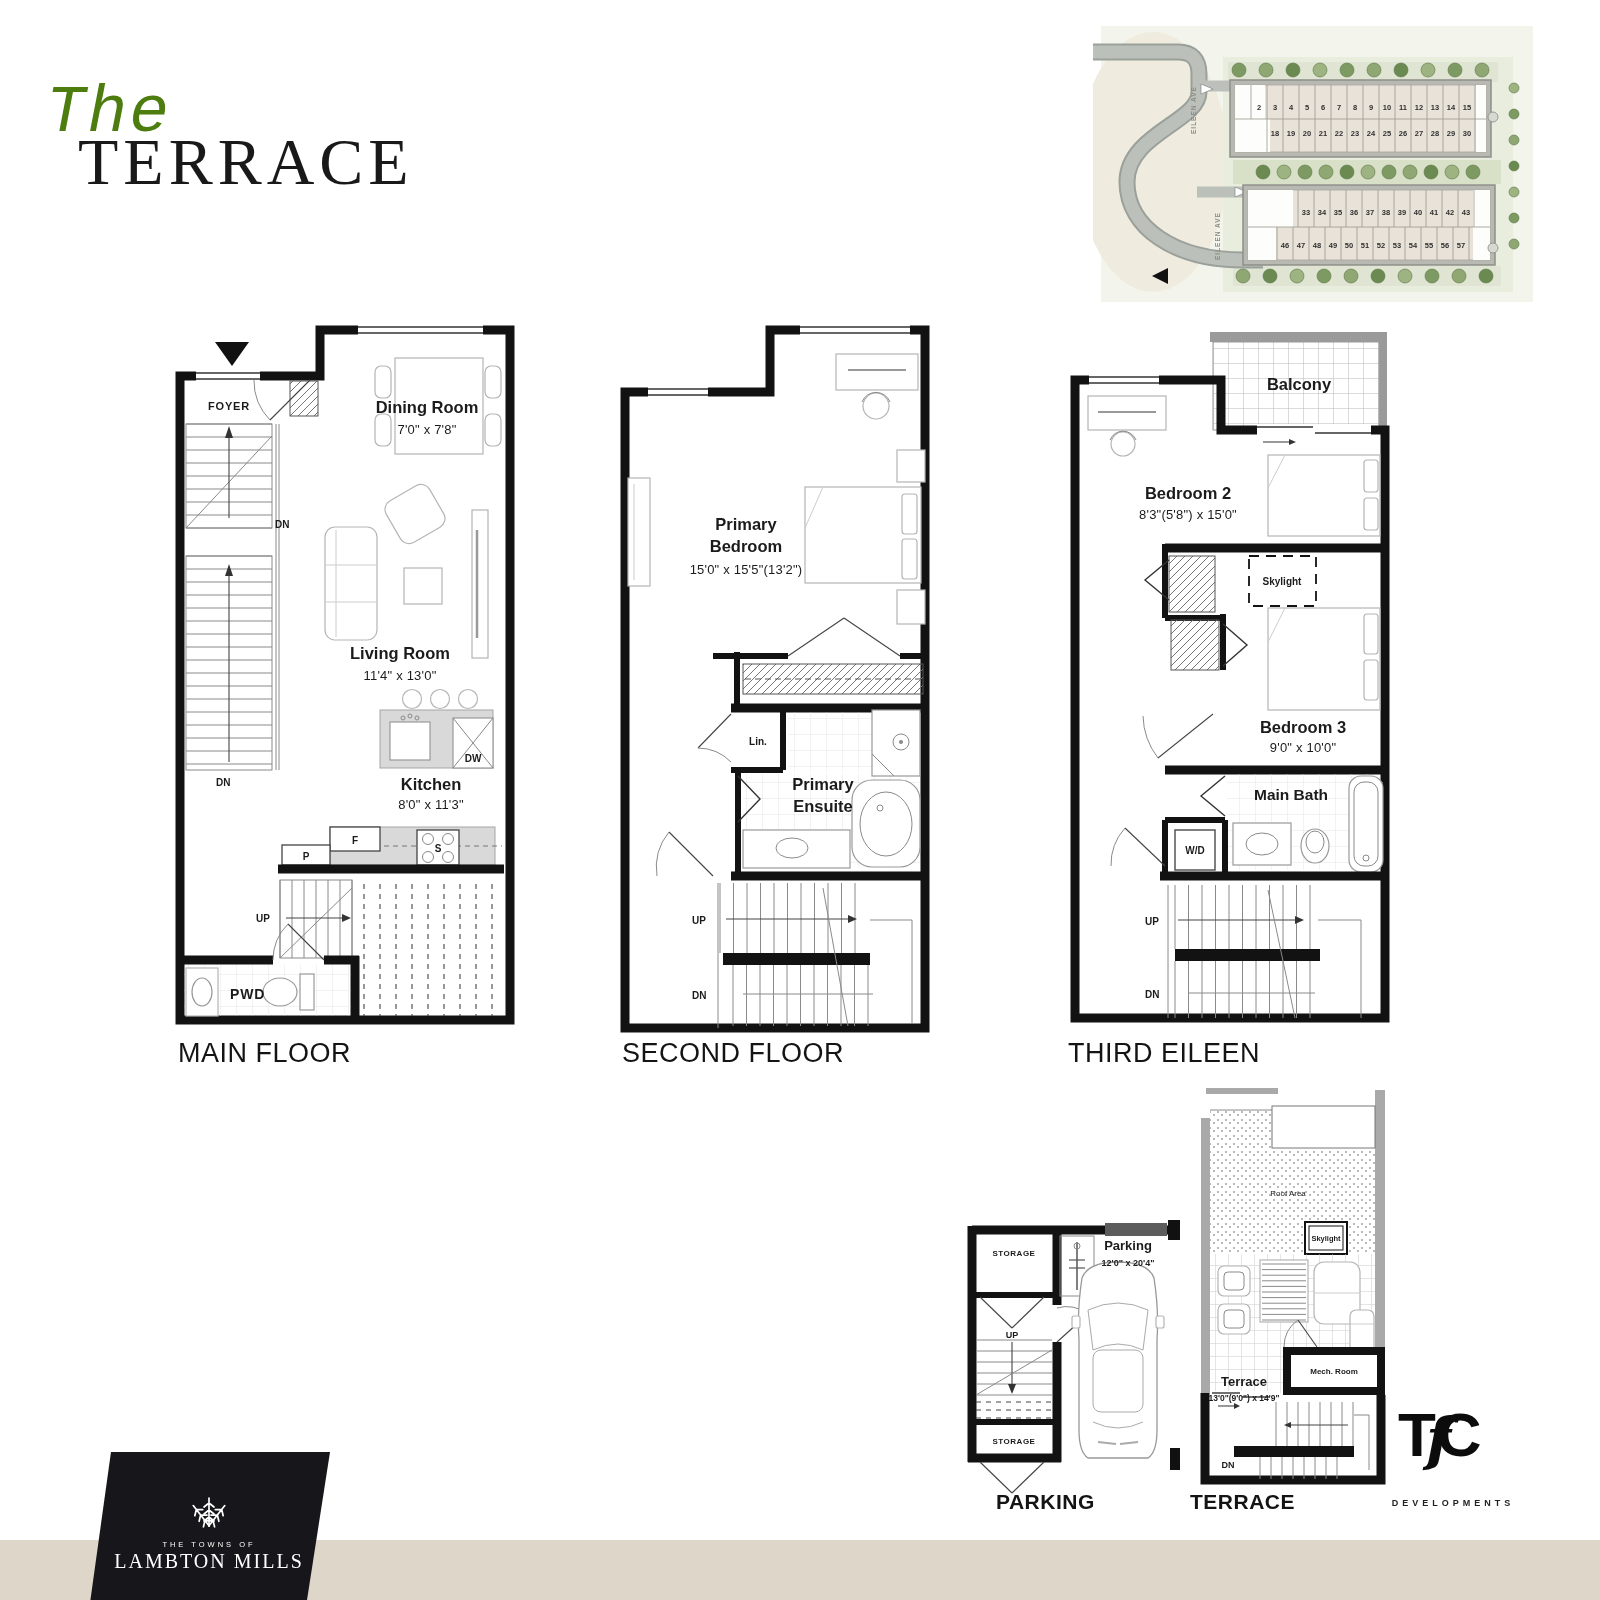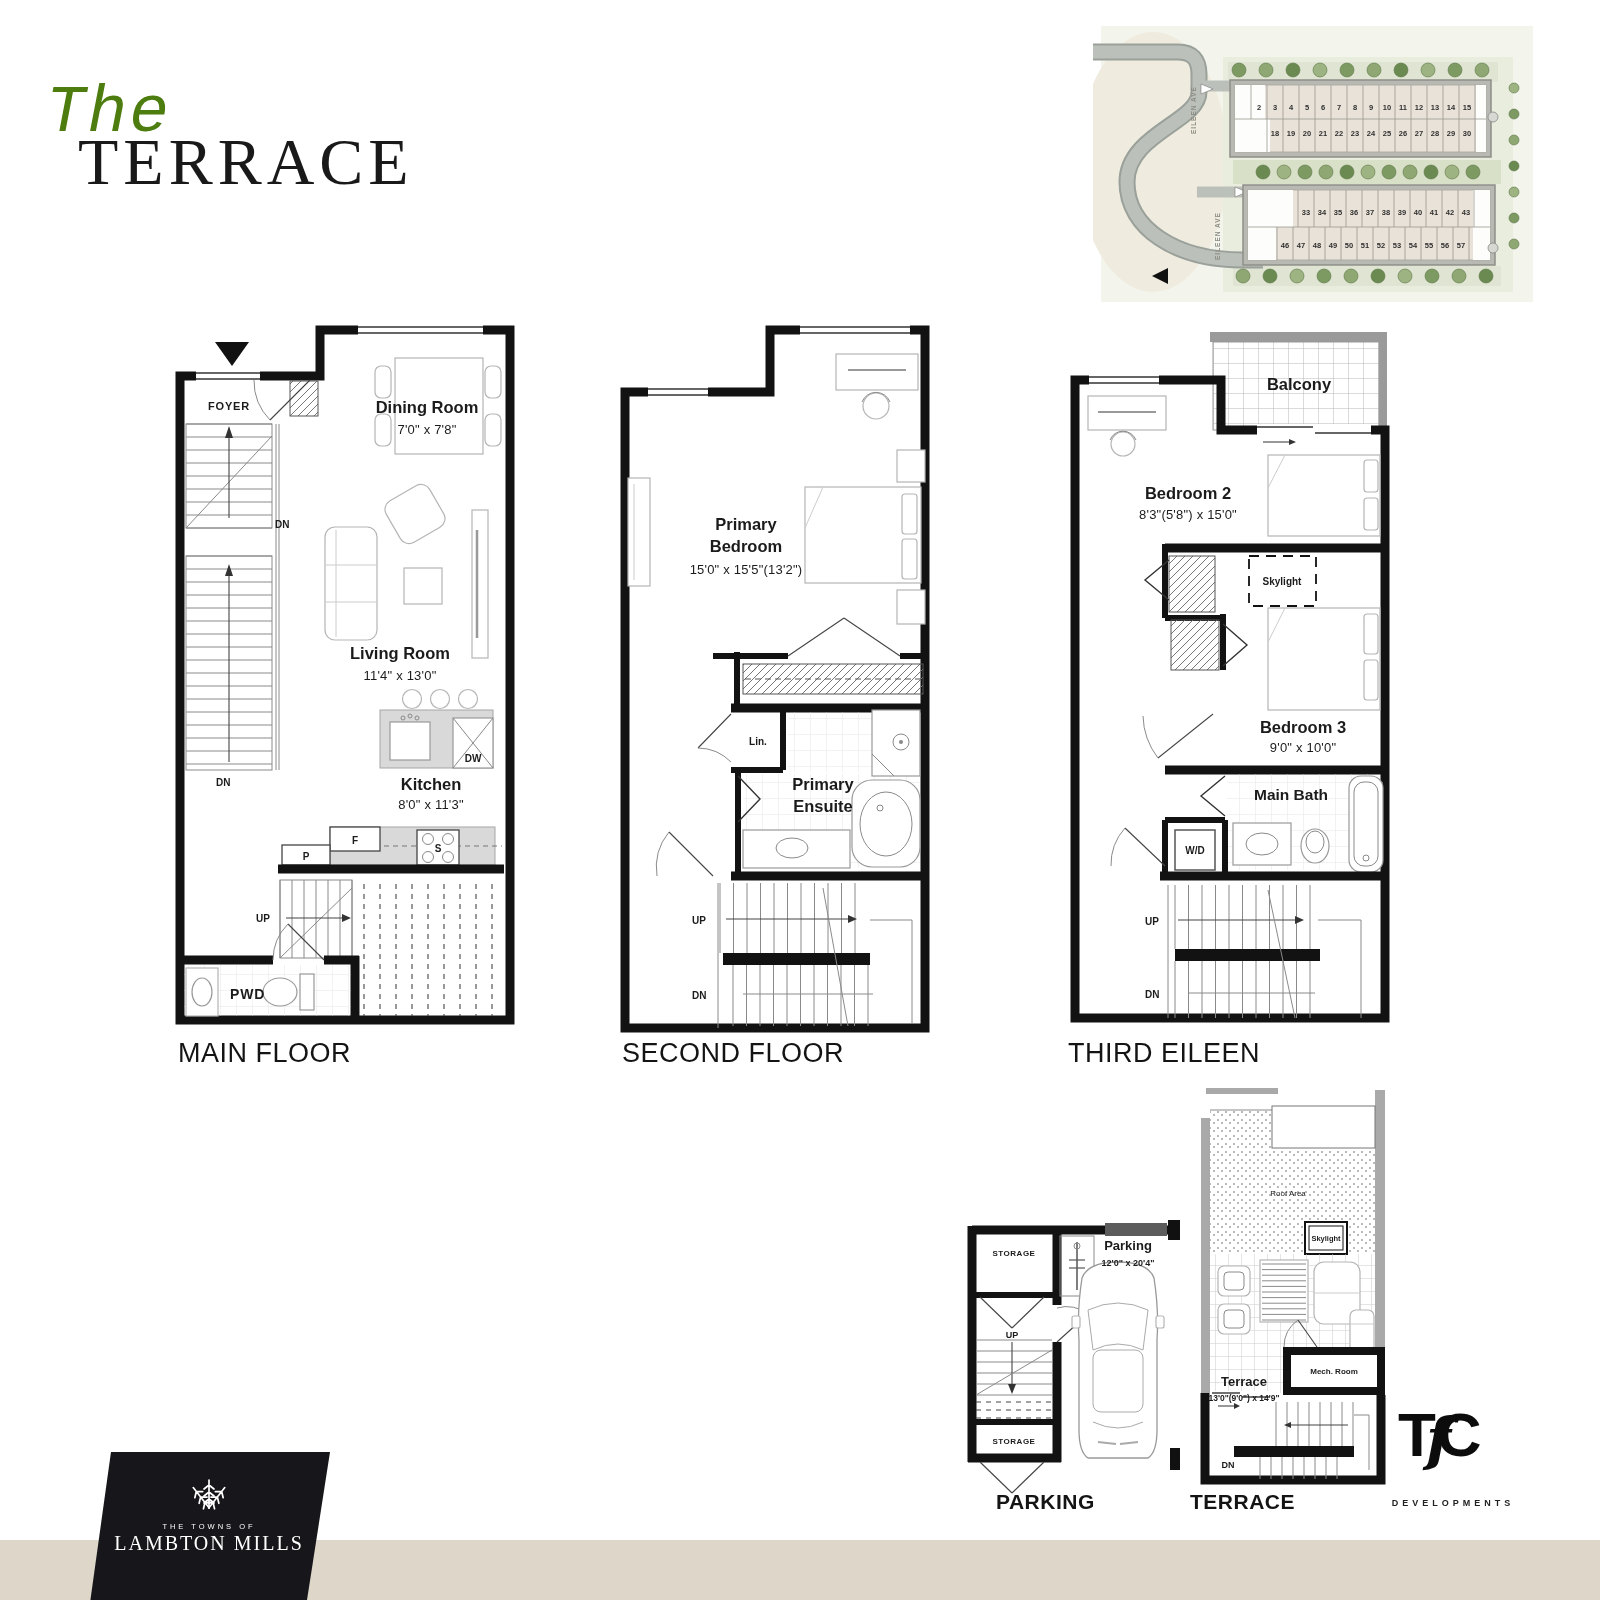--- a/index.html
+++ b/index.html
@@ -45,21 +45,21 @@
   .tc-f{font-family:"DejaVu Serif",serif;font-style:italic;font-weight:700;font-size:58px;
         line-height:1;margin:6px -14px 0 -10px;}
   .tc-c{font-weight:900;font-size:62px;line-height:1;}
   .tc-sub{left:1388px;top:1498px;width:130px;text-align:center;font-size:9px;
         letter-spacing:4px;color:#222;font-weight:600;}
 
   
   .beige-band{left:0;top:1540px;width:1600px;height:60px;background:#ddd6c9;}
   .lambton{left:88px;top:1452px;width:242px;height:148px;background:#17171b;
     clip-path:polygon(9.5% 0,100% 0,90.5% 100%,1% 100%);
-    display:flex;flex-direction:column;align-items:center;padding-top:14px;box-sizing:border-box;}
+    display:flex;flex-direction:column;align-items:center;padding-top:32px;box-sizing:border-box;}
   .lambton-tag{color:#fff;font-size:7.5px;letter-spacing:3px;margin-top:6px;}
   .lambton-name{color:#fff;font-family:"Liberation Serif",serif;font-size:20px;
     letter-spacing:2px;margin-top:1px;}
 </style>
 </head>
 <body>
 
 <div id="page">
 
   <svg width="0" height="0" style="position:absolute" aria-hidden="true">

